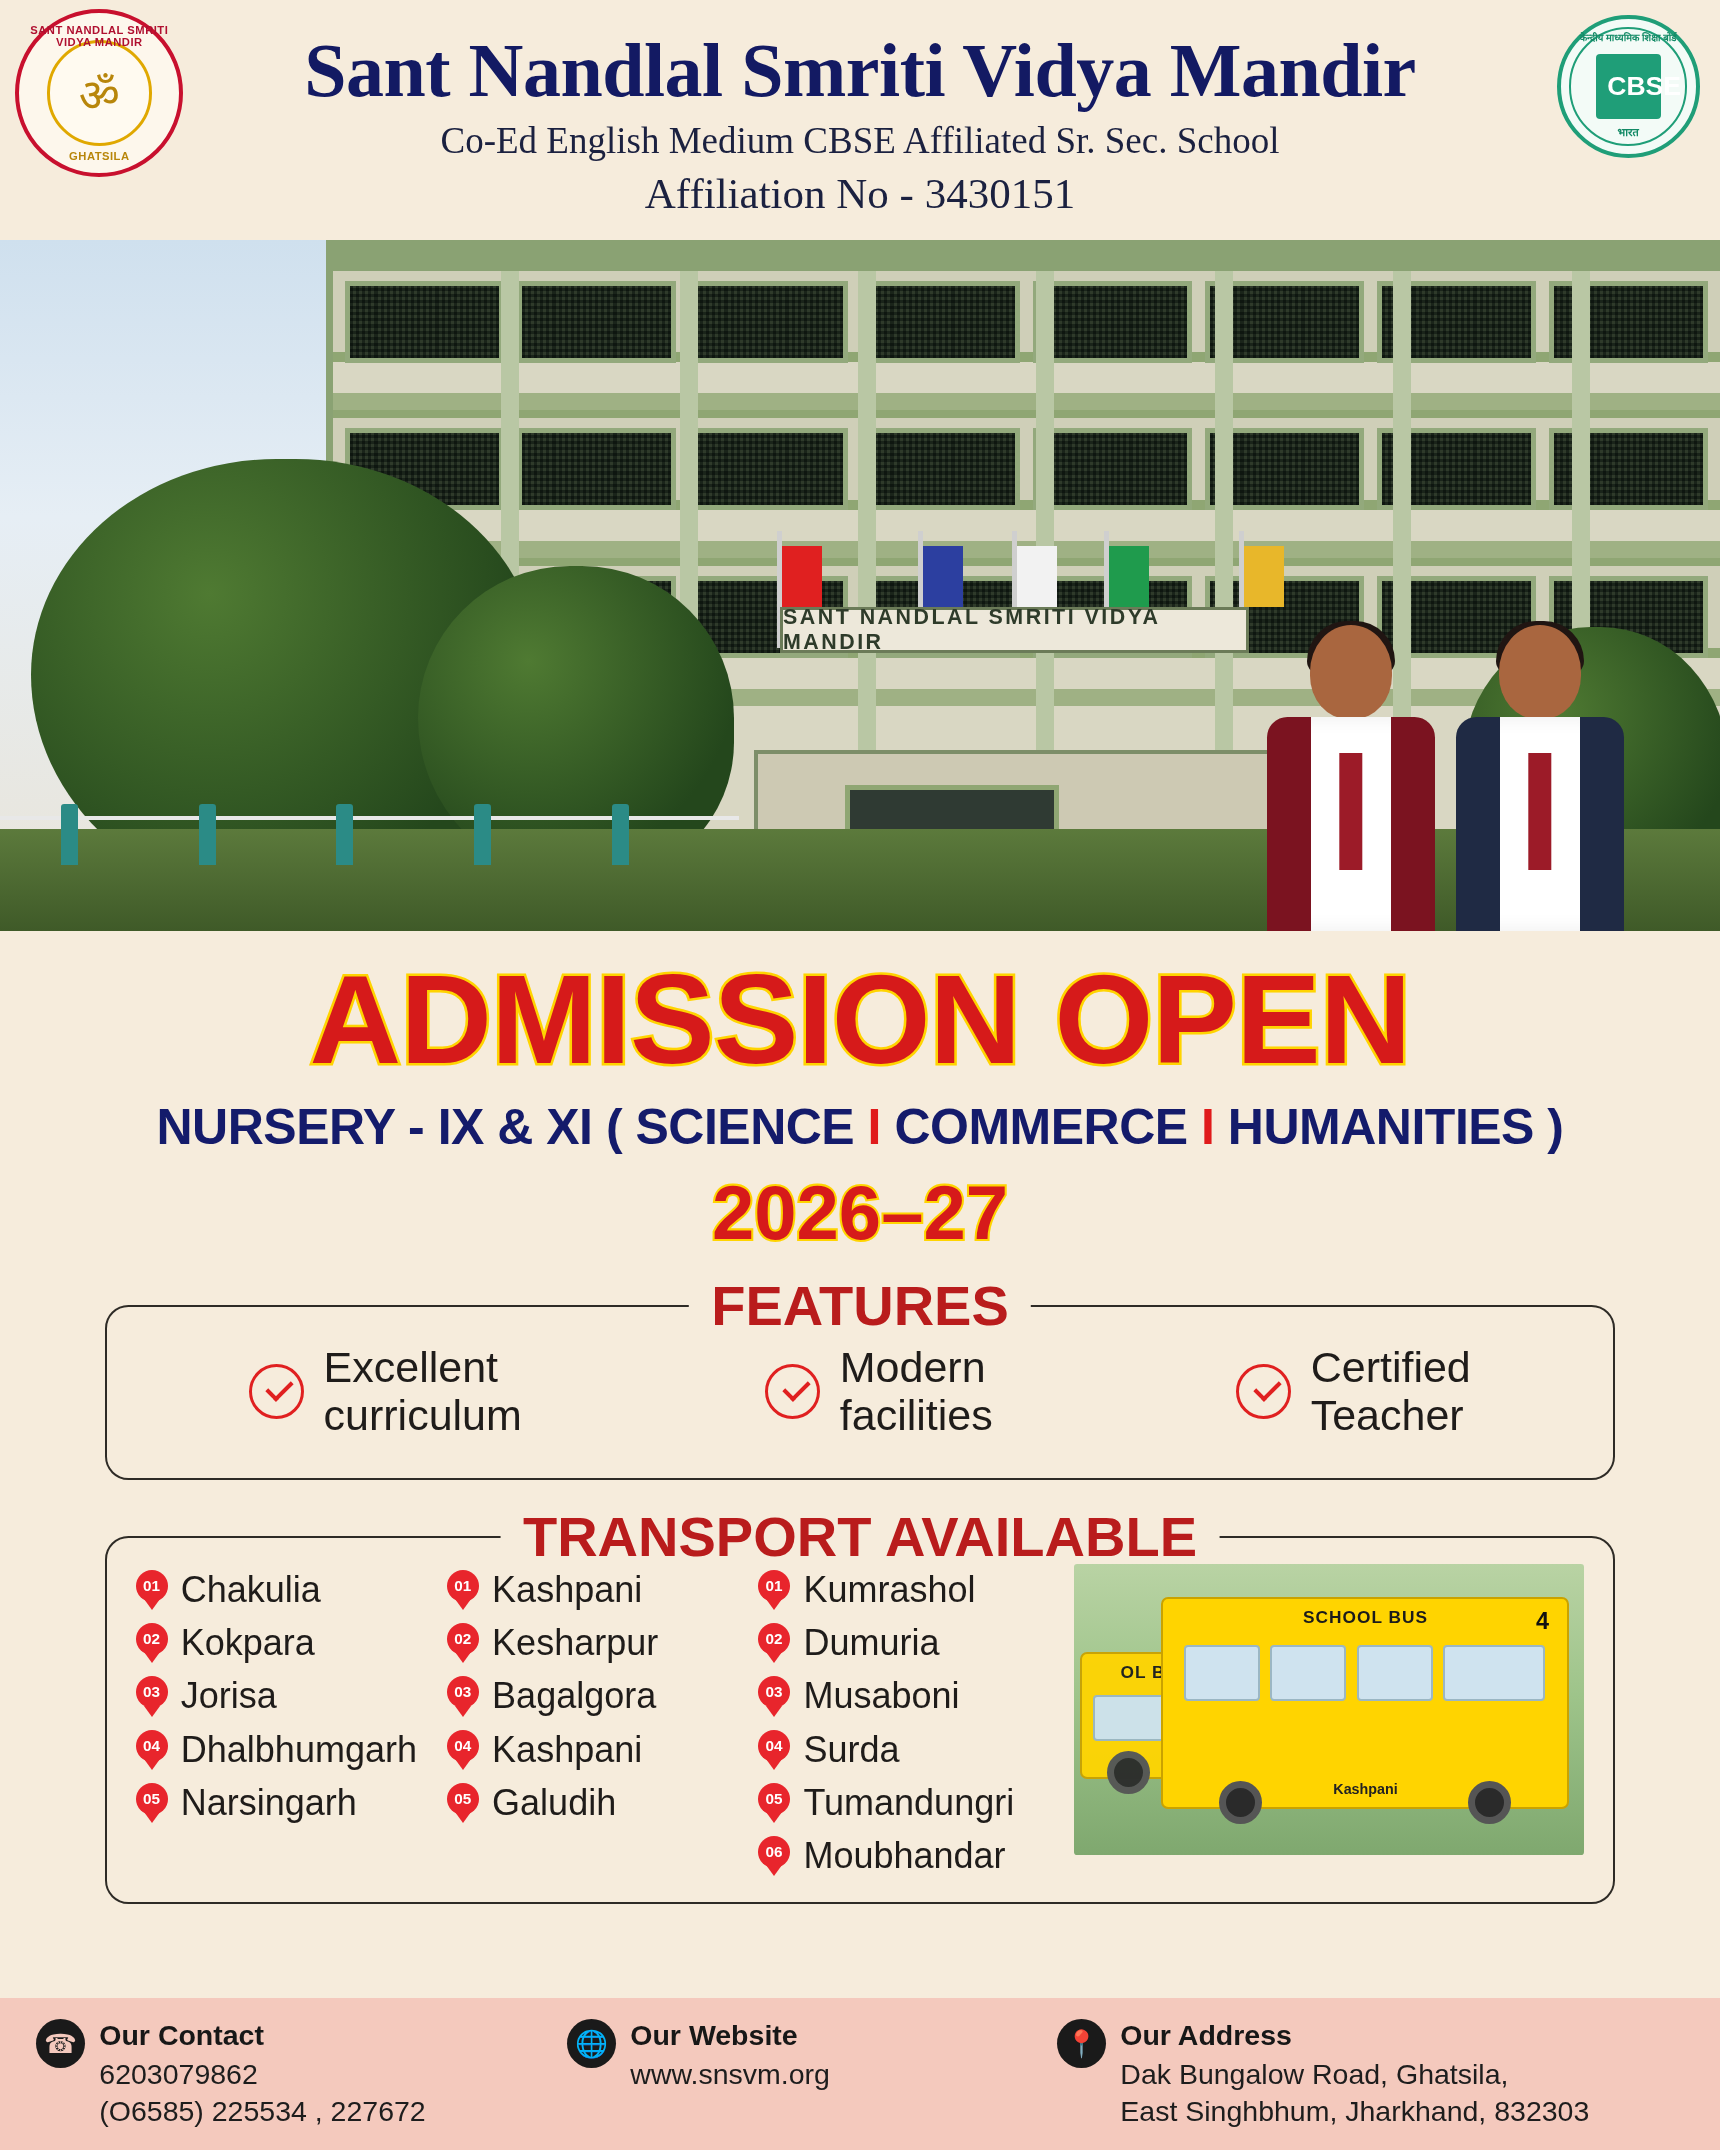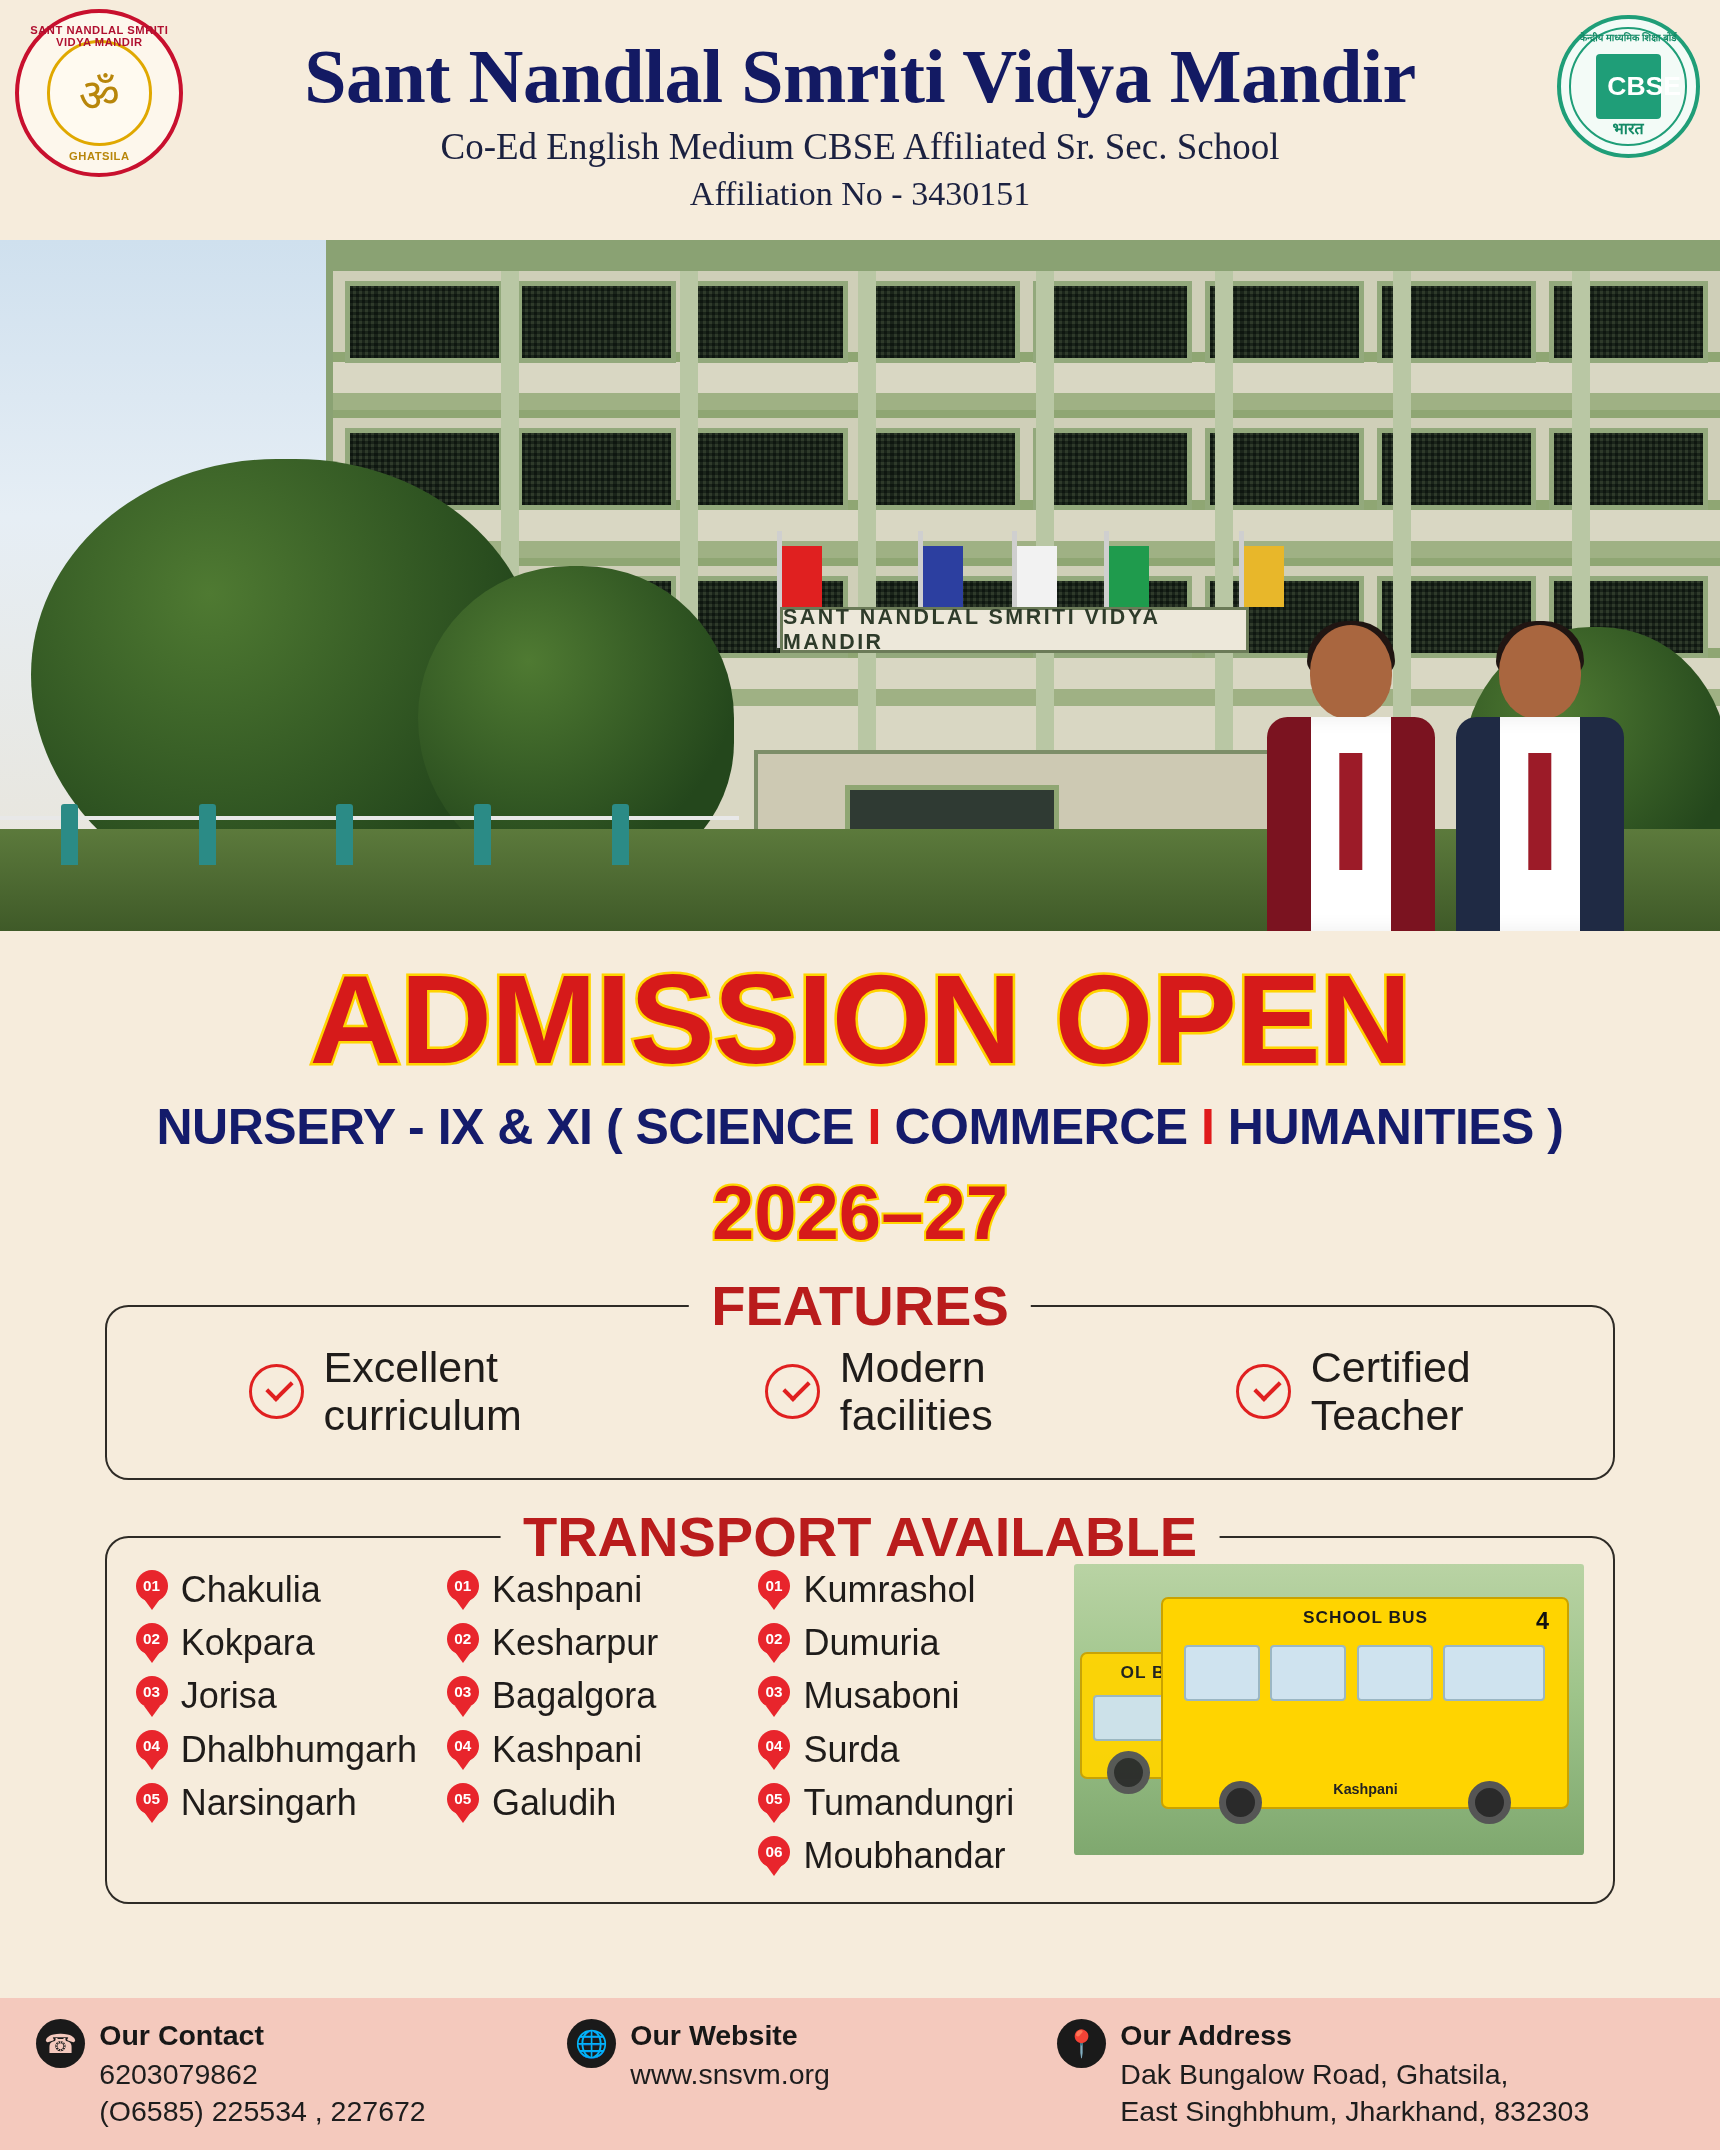--- a/index.html
+++ b/index.html
@@ -38,21 +38,21 @@
   }
   .school-sub {
     font-family:"Liberation Serif", serif;
     font-size:37px;
     color:#1b2140;
     margin-top:8.2px;
     text-align:center;
   }
   .school-aff {
     font-family:"Liberation Serif", serif;
-    font-size:34px;
+    font-size:43px;
     color:#1b2140;
     margin-top:7.1px;
     text-align:left;
   }
   .logo-left {
     position:absolute;
     left:15.3px;
     top:9.2px;
     width:168px;
     height:168px;
@@ -115,21 +115,21 @@
     display:flex; align-items:center; justify-content:center;
     color:#fff;
     font-size:26.5px;
     font-weight:bold;
     padding-left:32px;
   }
   .cbse-label {
     position:absolute;
     bottom:15.3px; left:0; right:0;
     text-align:center;
-    font-size:16px;
+    font-size:11px;
     color:#138a66;
     font-weight:bold;
   }
   .cbse-label-top {
     position:absolute;
     top:12.2px; left:0; right:0;
     text-align:center;
     font-size:9.7px;
     color:#138a66;
     font-weight:bold;

